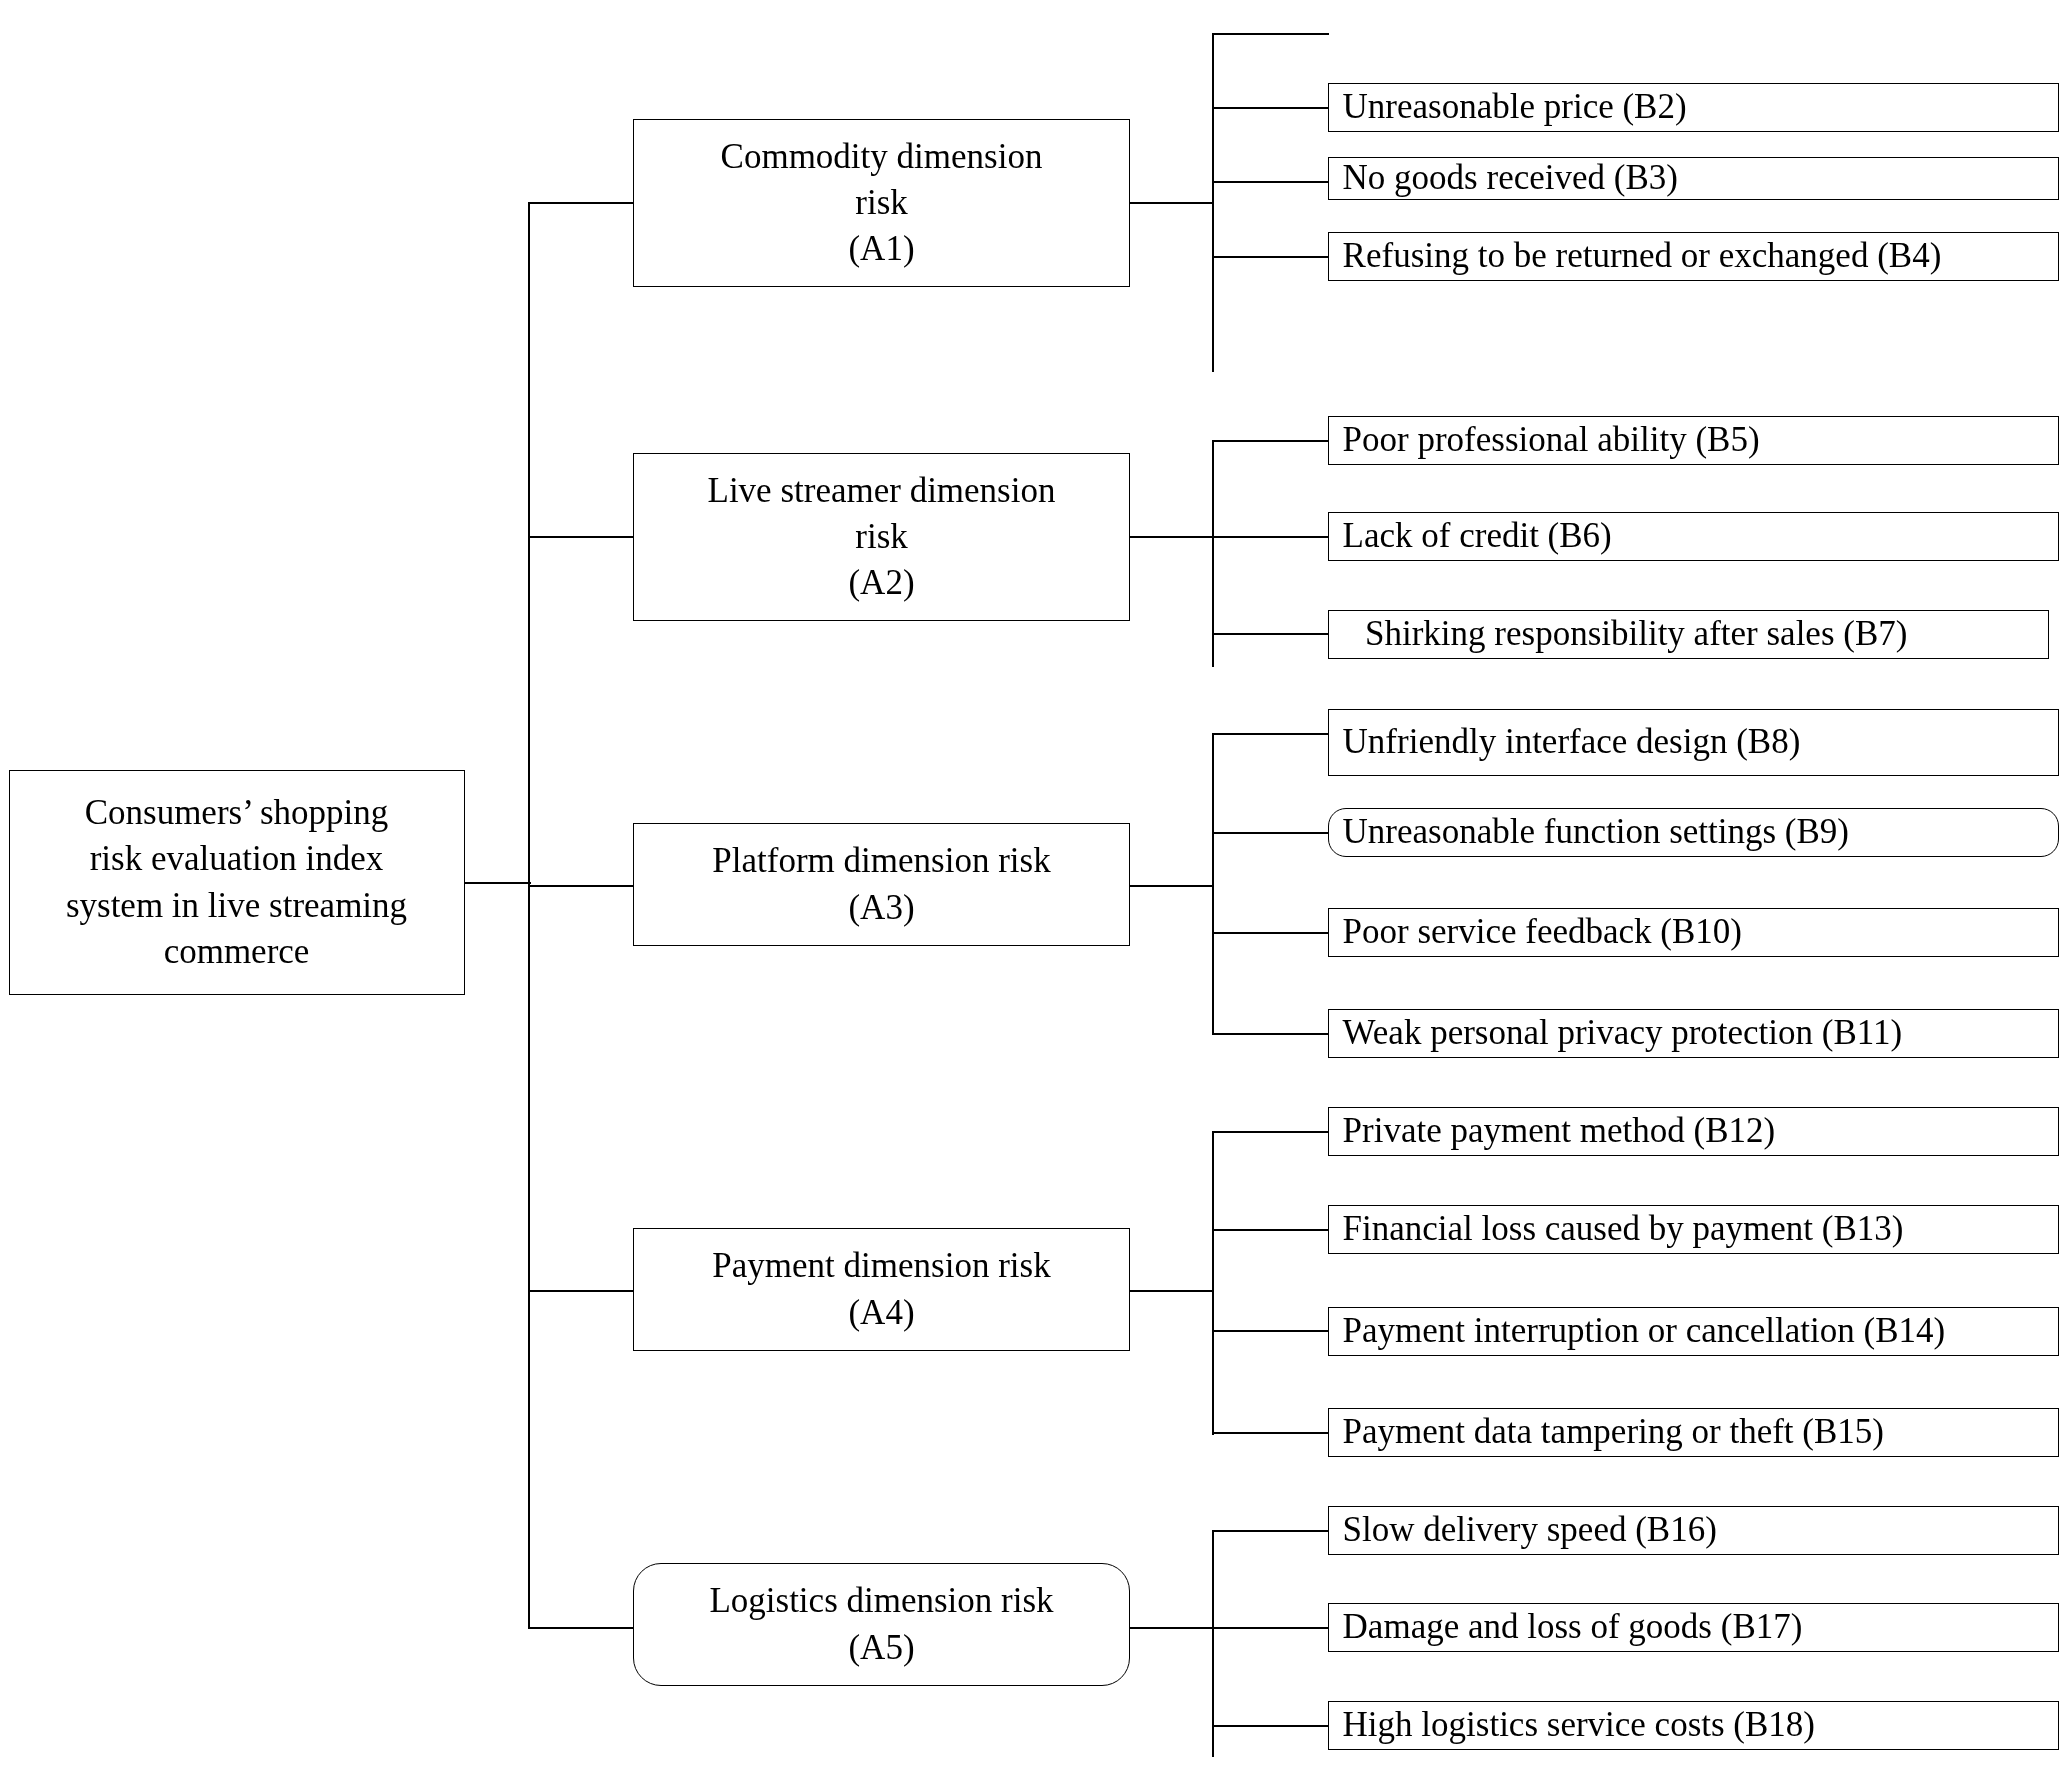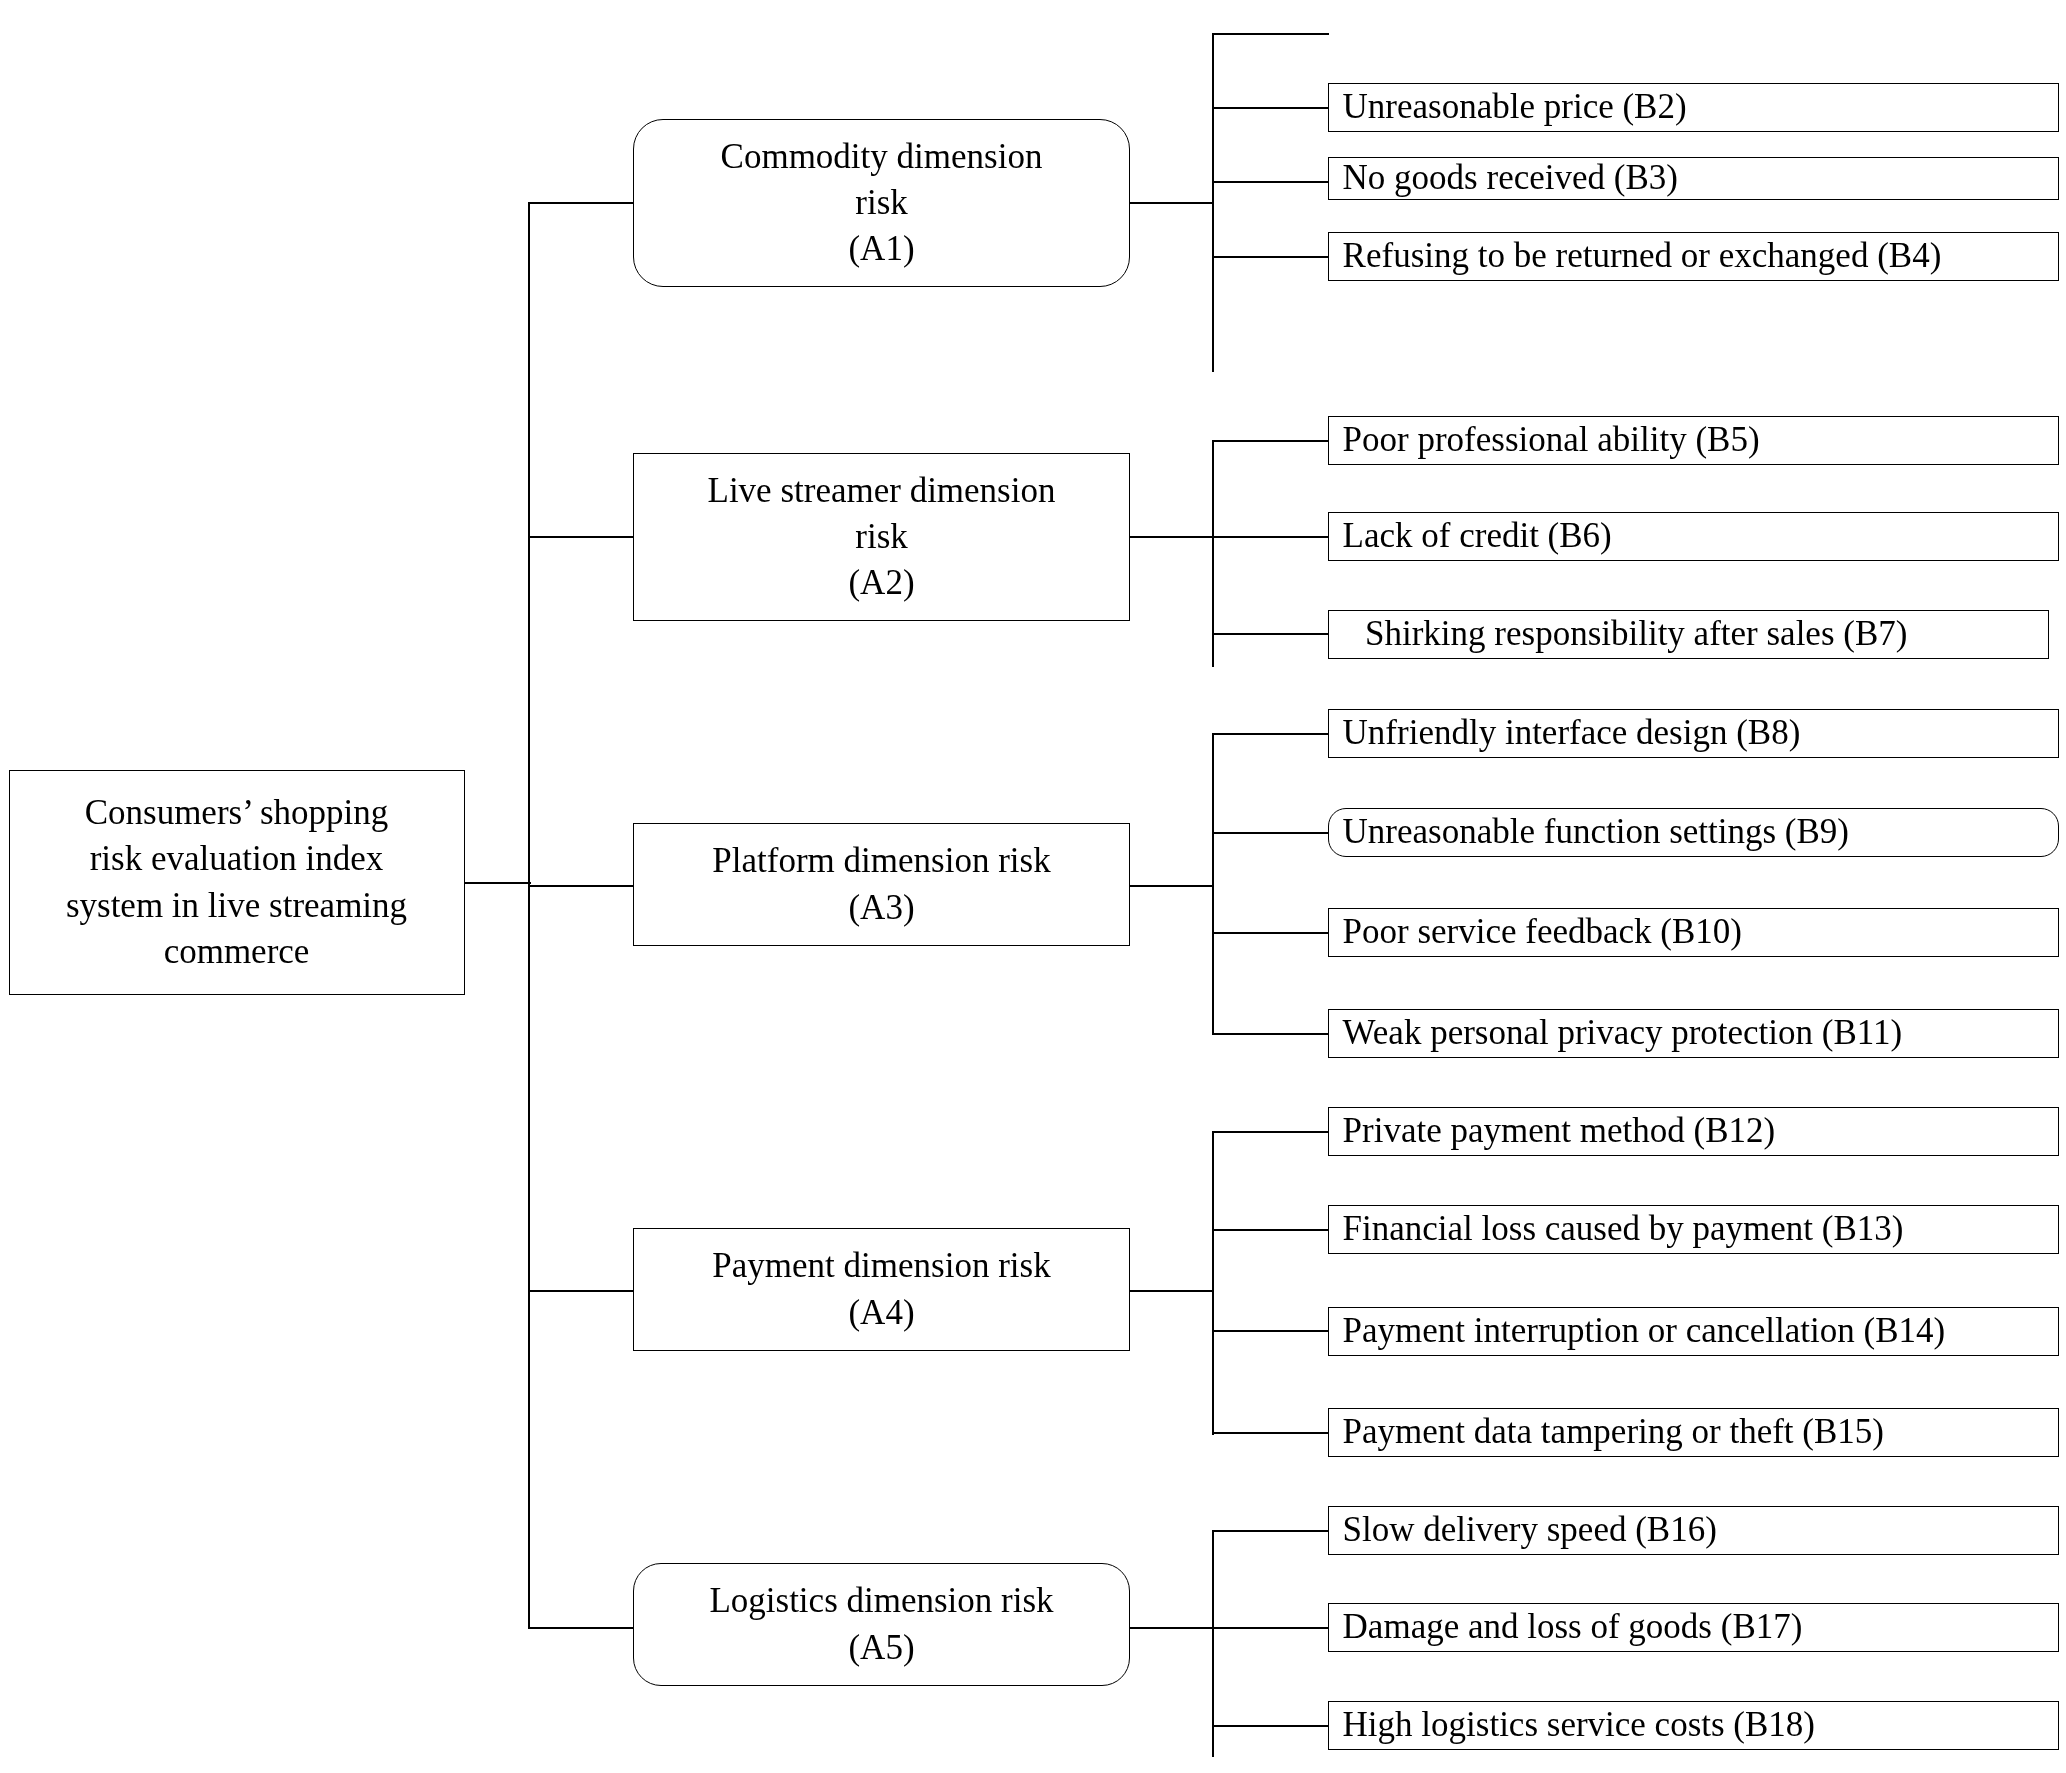--- a/index.html
+++ b/index.html
@@ -70,21 +70,21 @@
 risk evaluation index
 system in live streaming
 commerce</span>
   </div>
 
   <div class="connector-h" style="left:465px; top:882px; width:66px;"></div>
 
   <div class="connector-v" style="left:528px; top:202px; height:1427px;"></div>
 
   <div class="connector-h" style="left:528px; top:202px; width:107px;"></div>
-  <div class="node-box a-box" style="left:633px; top:119px; width:497px; height:168px;border-radius:30px;">
+  <div class="node-box a-box" style="left:633px; top:119px; width:497px; height:168px;">
     <span class="node-label">Commodity dimension
 risk
 (A1)</span>
   </div>
   <div class="connector-h" style="left:1129px; top:202px; width:85px;"></div>
   <div class="connector-v" style="left:1212px; top:33px; height:339px;"></div>
   <div class="connector-h" style="left:1212px; top:33px; width:117px;"></div>
   <div class="connector-h" style="left:1212px; top:107px; width:117px;"></div>
   <div class="connector-h" style="left:1212px; top:181px; width:117px;"></div>
   <div class="connector-h" style="left:1212px; top:256px; width:117px;"></div>
@@ -149,21 +149,21 @@
   <div class="node-box b-box" style="left:1328px; top:416px; width:731px; height:49px;">
     <span class="node-label">Poor professional ability (B5)</span>
   </div>
   <div class="node-box b-box" style="left:1328px; top:512px; width:731px; height:49px;">
     <span class="node-label">Lack of credit (B6)</span>
   </div>
   <div class="node-box b-box" style="left:1328px; top:610px; width:721px; height:49px;padding-left:36px;">
     <span class="node-label">Shirking  responsibility  after sales (B7)</span>
   </div>
 
-  <div class="node-box b-box" style="left:1328px; top:709px; width:731px; height:49px;">
+  <div class="node-box b-box" style="left:1328px; top:709px; width:731px; height:67px;">
     <span class="node-label">Unfriendly  interface design (B8)</span>
   </div>
   <div class="node-box b-box" style="left:1328px; top:808px; width:731px; height:49px;border-radius:18px;">
     <span class="node-label">Unreasonable function settings (B9)</span>
   </div>
   <div class="node-box b-box" style="left:1328px; top:908px; width:731px; height:49px;">
     <span class="node-label">Poor service feedback (B10)</span>
   </div>
   <div class="node-box b-box" style="left:1328px; top:1009px; width:731px; height:49px;">
     <span class="node-label">Weak personal privacy protection (B11)</span>

